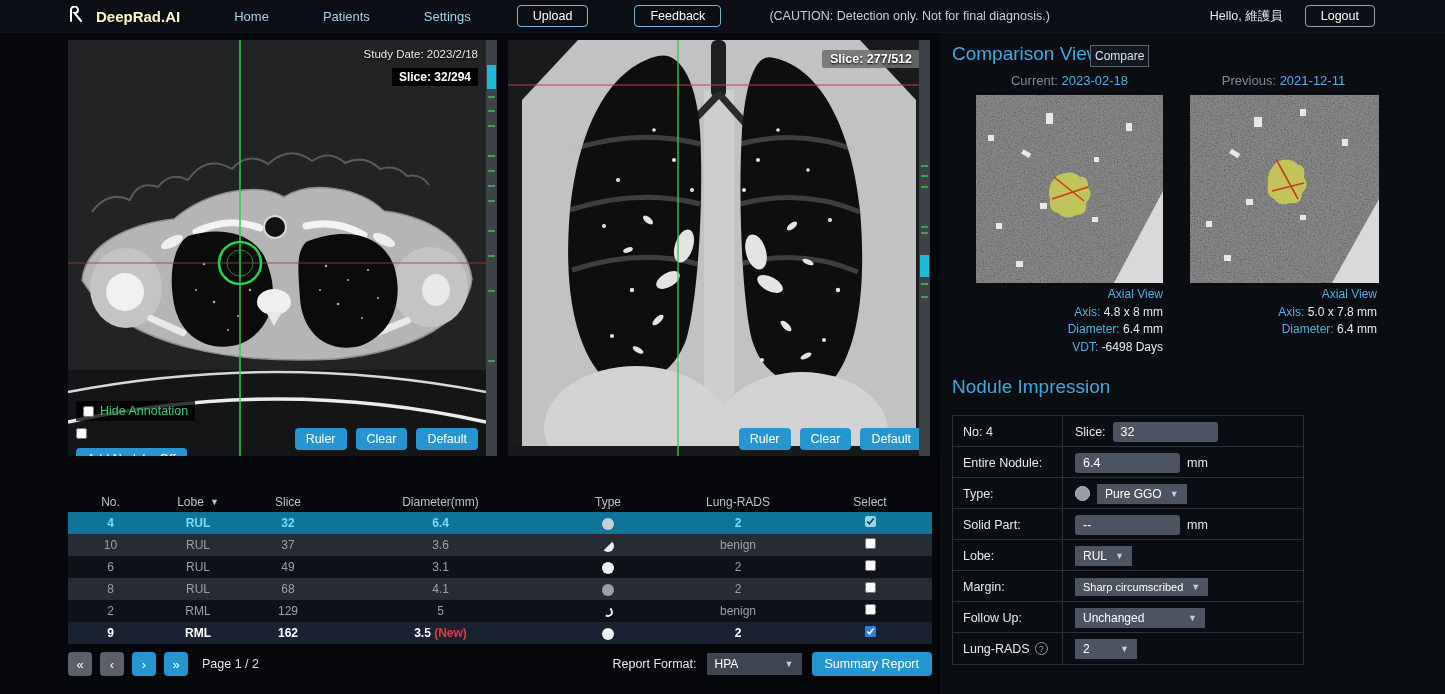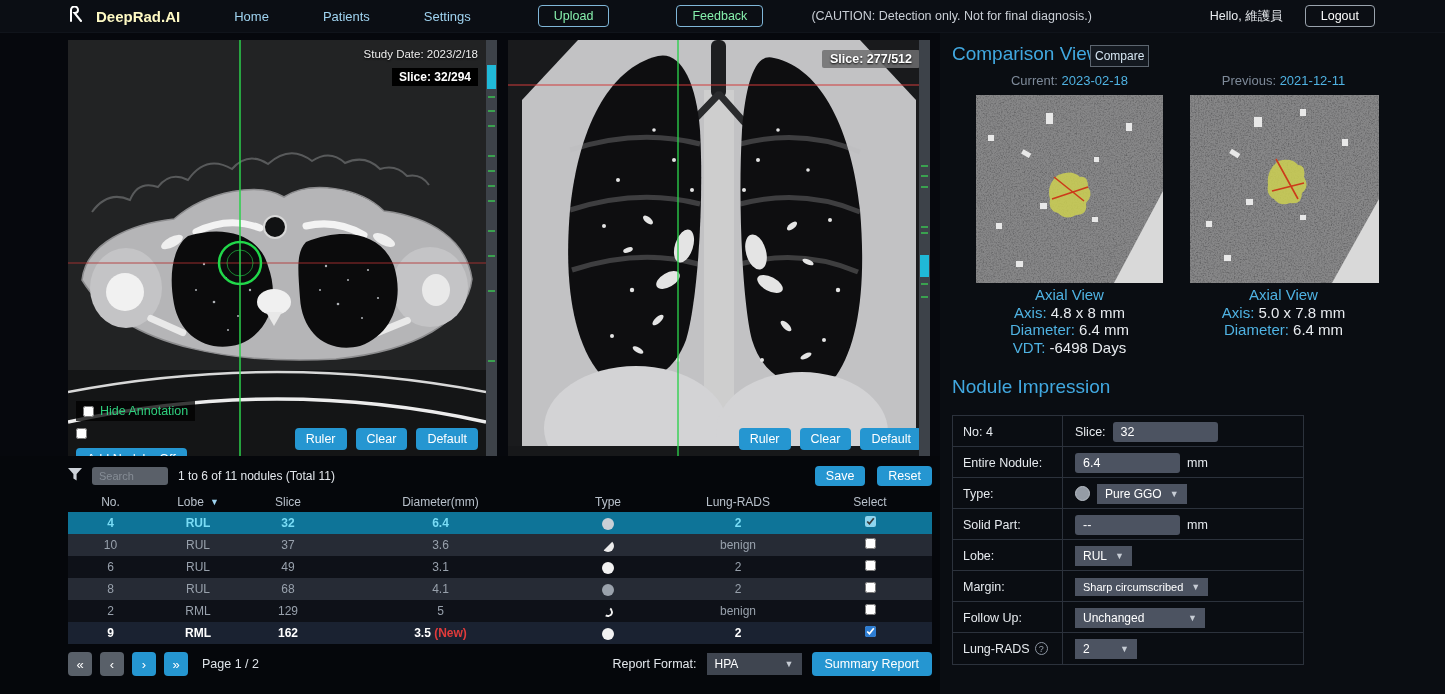--- a/index.html
+++ b/index.html
@@ -3,21 +3,21 @@
 <meta charset="utf-8">
 <style>
   html,body{margin:0;padding:0;background:#06080d;}
   *{box-sizing:border-box;font-family:"Liberation Sans",sans-serif;}
   #app{position:relative;width:1445px;height:694px;background:#06080d;overflow:hidden;color:#e8ebef;}
 
   
   .nav{position:absolute;left:0;top:0;width:1445px;height:33px;background:#0b0e14;display:flex;align-items:center;border-bottom:1px solid #10141b;}
   .brand{display:flex;align-items:center;gap:11px;margin-left:68px;font-size:15px;font-weight:bold;color:#fef9c3;}
   .nav-link{font-size:13px;color:#9fd3f0;margin-left:54px;cursor:pointer;}
-  .btn-outline{margin-left:67px;font-size:12.5px;color:#86efac;background:transparent;border:1px solid #7fb6d8;border-radius:4px;padding:3px 15px;cursor:pointer;}
+  .btn-outline{margin-left:46px;font-size:12.5px;color:#ffffff;background:transparent;border:1px solid #7fb6d8;border-radius:4px;padding:3px 15px;cursor:pointer;}
   .caution{font-size:12.5px;color:#c9ced5;margin-left:48px;}
   .nav-right{margin-left:auto;display:flex;align-items:center;gap:22px;margin-right:70px;}
   .greet{font-size:12.5px;color:#e8ebef;}
 
   
   .viewer{position:absolute;top:40px;height:416px;background:#101112;overflow:hidden;}
   #axial{left:68px;width:418px;}
   #coronal{left:508px;width:422px;}
   .viewer svg.ct{position:absolute;left:0;top:0;}
   .ov{position:absolute;font-size:11.5px;color:#ededed;text-shadow:0 1px 2px #000;}
@@ -36,21 +36,21 @@
   .thumbbar{position:absolute;left:1px;width:9px;background:#20b9d8;}
   .tick{position:absolute;left:2px;width:7px;height:2px;background:#3aa14f;}
 
   
   .rpanel{position:absolute;left:940px;top:33px;width:505px;height:661px;background:#0a0d12;}
   .sect-title{position:absolute;font-size:19px;color:#41a8e0;}
   .compare-btn{position:absolute;left:150px;top:12px;font-size:12px;color:#d6e6f2;background:#141920;border:1px solid #5d6670;border-radius:0;padding:3px 4px;cursor:pointer;}
   .cmp-label{position:absolute;top:40px;width:187px;text-align:center;font-size:13px;color:#7e8a99;}
   .cmp-label b{font-weight:normal;color:#4fb2e2;}
   .thumb{position:absolute;top:62px;width:187px;height:188px;background:#3f4042;}
-  .cmp-info{position:absolute;width:187px;text-align:center;font-size:15px;line-height:17.5px;color:#e8ebef;}
+  .cmp-info{position:absolute;width:187px;text-align:right;font-size:12px;line-height:17.5px;color:#e8ebef;}
   .cmp-info .lbl{color:#4fb2e2;}
 
   .nform{position:absolute;left:12px;top:382px;width:352px;border:1px solid #2c323c;}
   .nf-row{display:grid;grid-template-columns:110px 1fr;height:31px;border-bottom:1px solid #2c323c;align-items:center;}
   .nf-row:last-child{border-bottom:none;}
   .nf-label{padding-left:10px;font-size:12.5px;color:#e6eaee;border-right:1px solid #2c323c;height:31px;display:flex;align-items:center;gap:5px;}
   .nf-val{display:flex;align-items:center;gap:7px;padding-left:12px;}
   .nf-input{width:105px;height:20px;background:#4c5361;border:none;border-radius:3px;color:#fff;font-size:12.5px;padding:0 8px;}
   .unit{font-size:12.5px;color:#e6eaee;}
   .sel{display:inline-flex;align-items:center;gap:8px;background:#4c5361;border-radius:0;padding:3px 8px;font-size:12px;color:#fff;cursor:pointer;}
@@ -443,33 +443,20 @@
           <span class="sel" style="width:62px;justify-content:space-between;">
               <span>2</span>
               <span class="chev">▼</span>
             </span>
         </div>
       </div>
     </div>
   </div>
 
   <div class="tbl-zone">
-    <div class="filterrow">
-      <span>
-        <svg width="14" height="13" viewBox="0 0 14 13">
-            <path d="M0,0 H14 L8.6,6 V12.5 L5.4,10.4 V6 Z" fill="#cdd2d9"></path>
-          </svg>
-      </span>
-      <input class="search" placeholder="Search" style="">
-      <span class="summary">1 to 6 of 11 nodules (Total 11)</span>
-      <div class="sr-btns">
-        <button class="vbtn">Save</button>
-        <button class="vbtn">Reset</button>
-      </div>
-    </div>
 
     <div class="thead grid">
       <div>No.</div>
       <div class="th-lobe">
           <span>Lobe</span>
           <span class="funnel-sm">▼</span>
         </div>
       <div>Slice</div>
       <div>Diameter(mm)</div>
       <div>Type</div>

